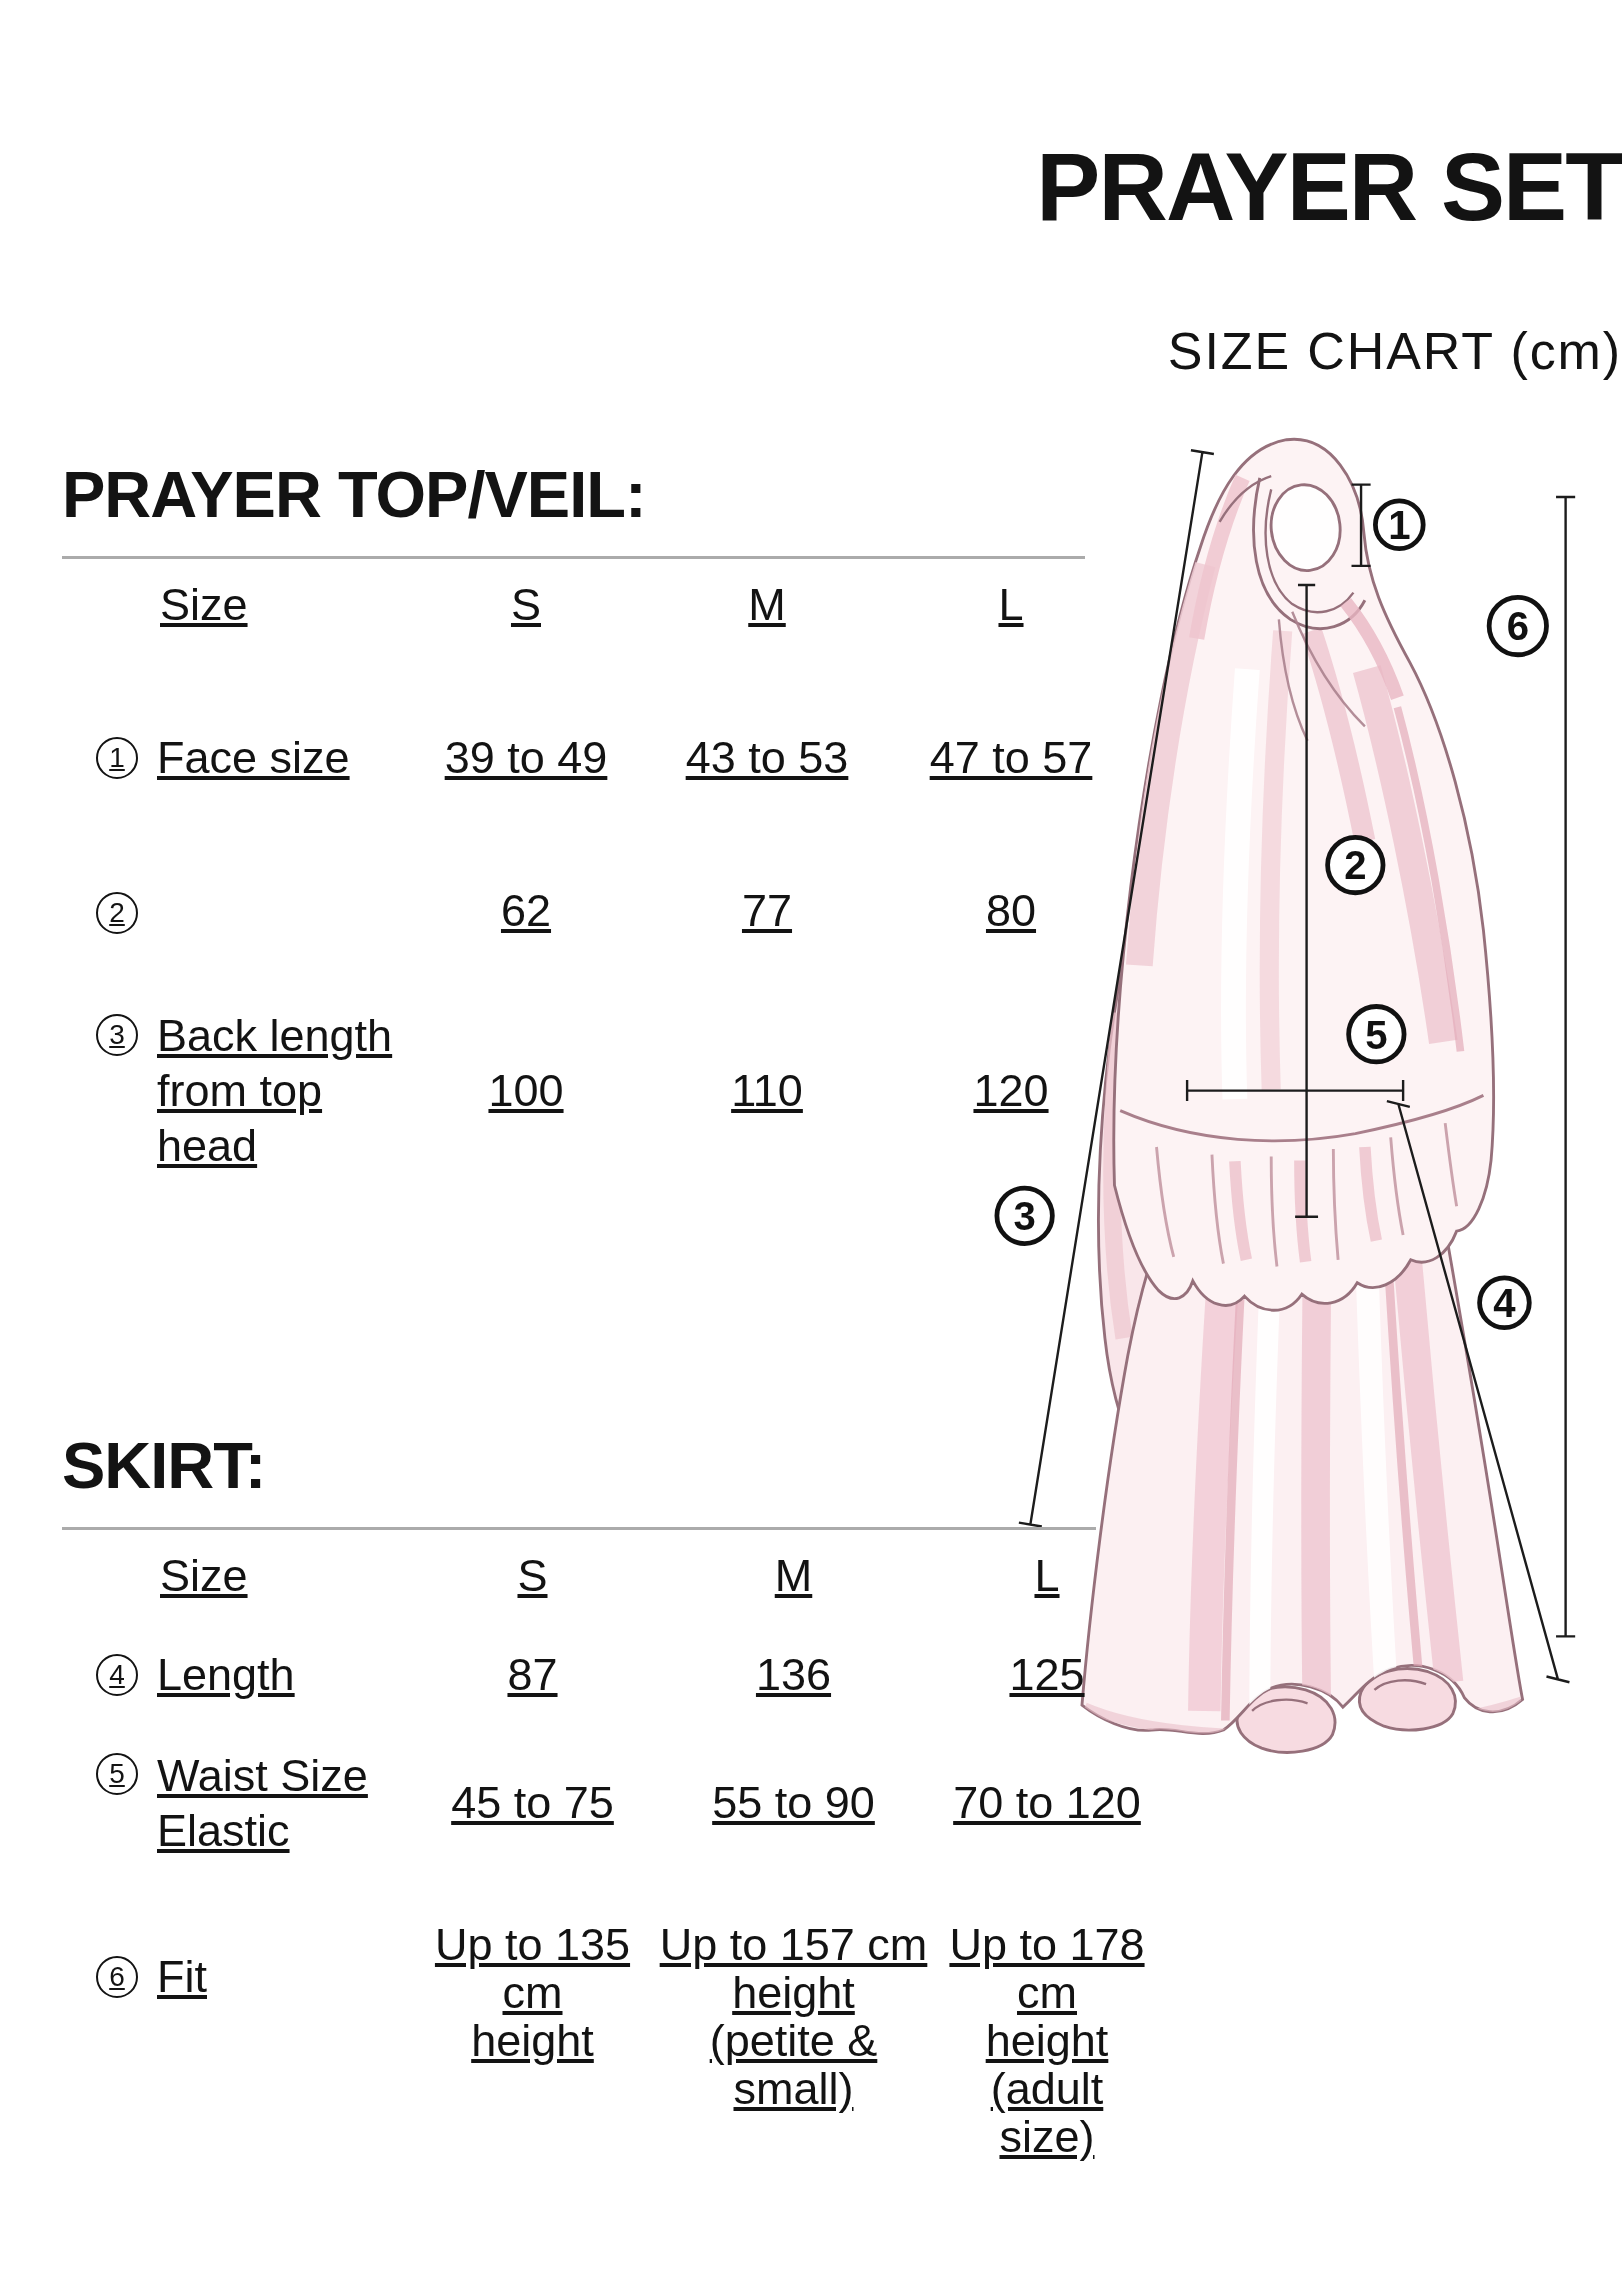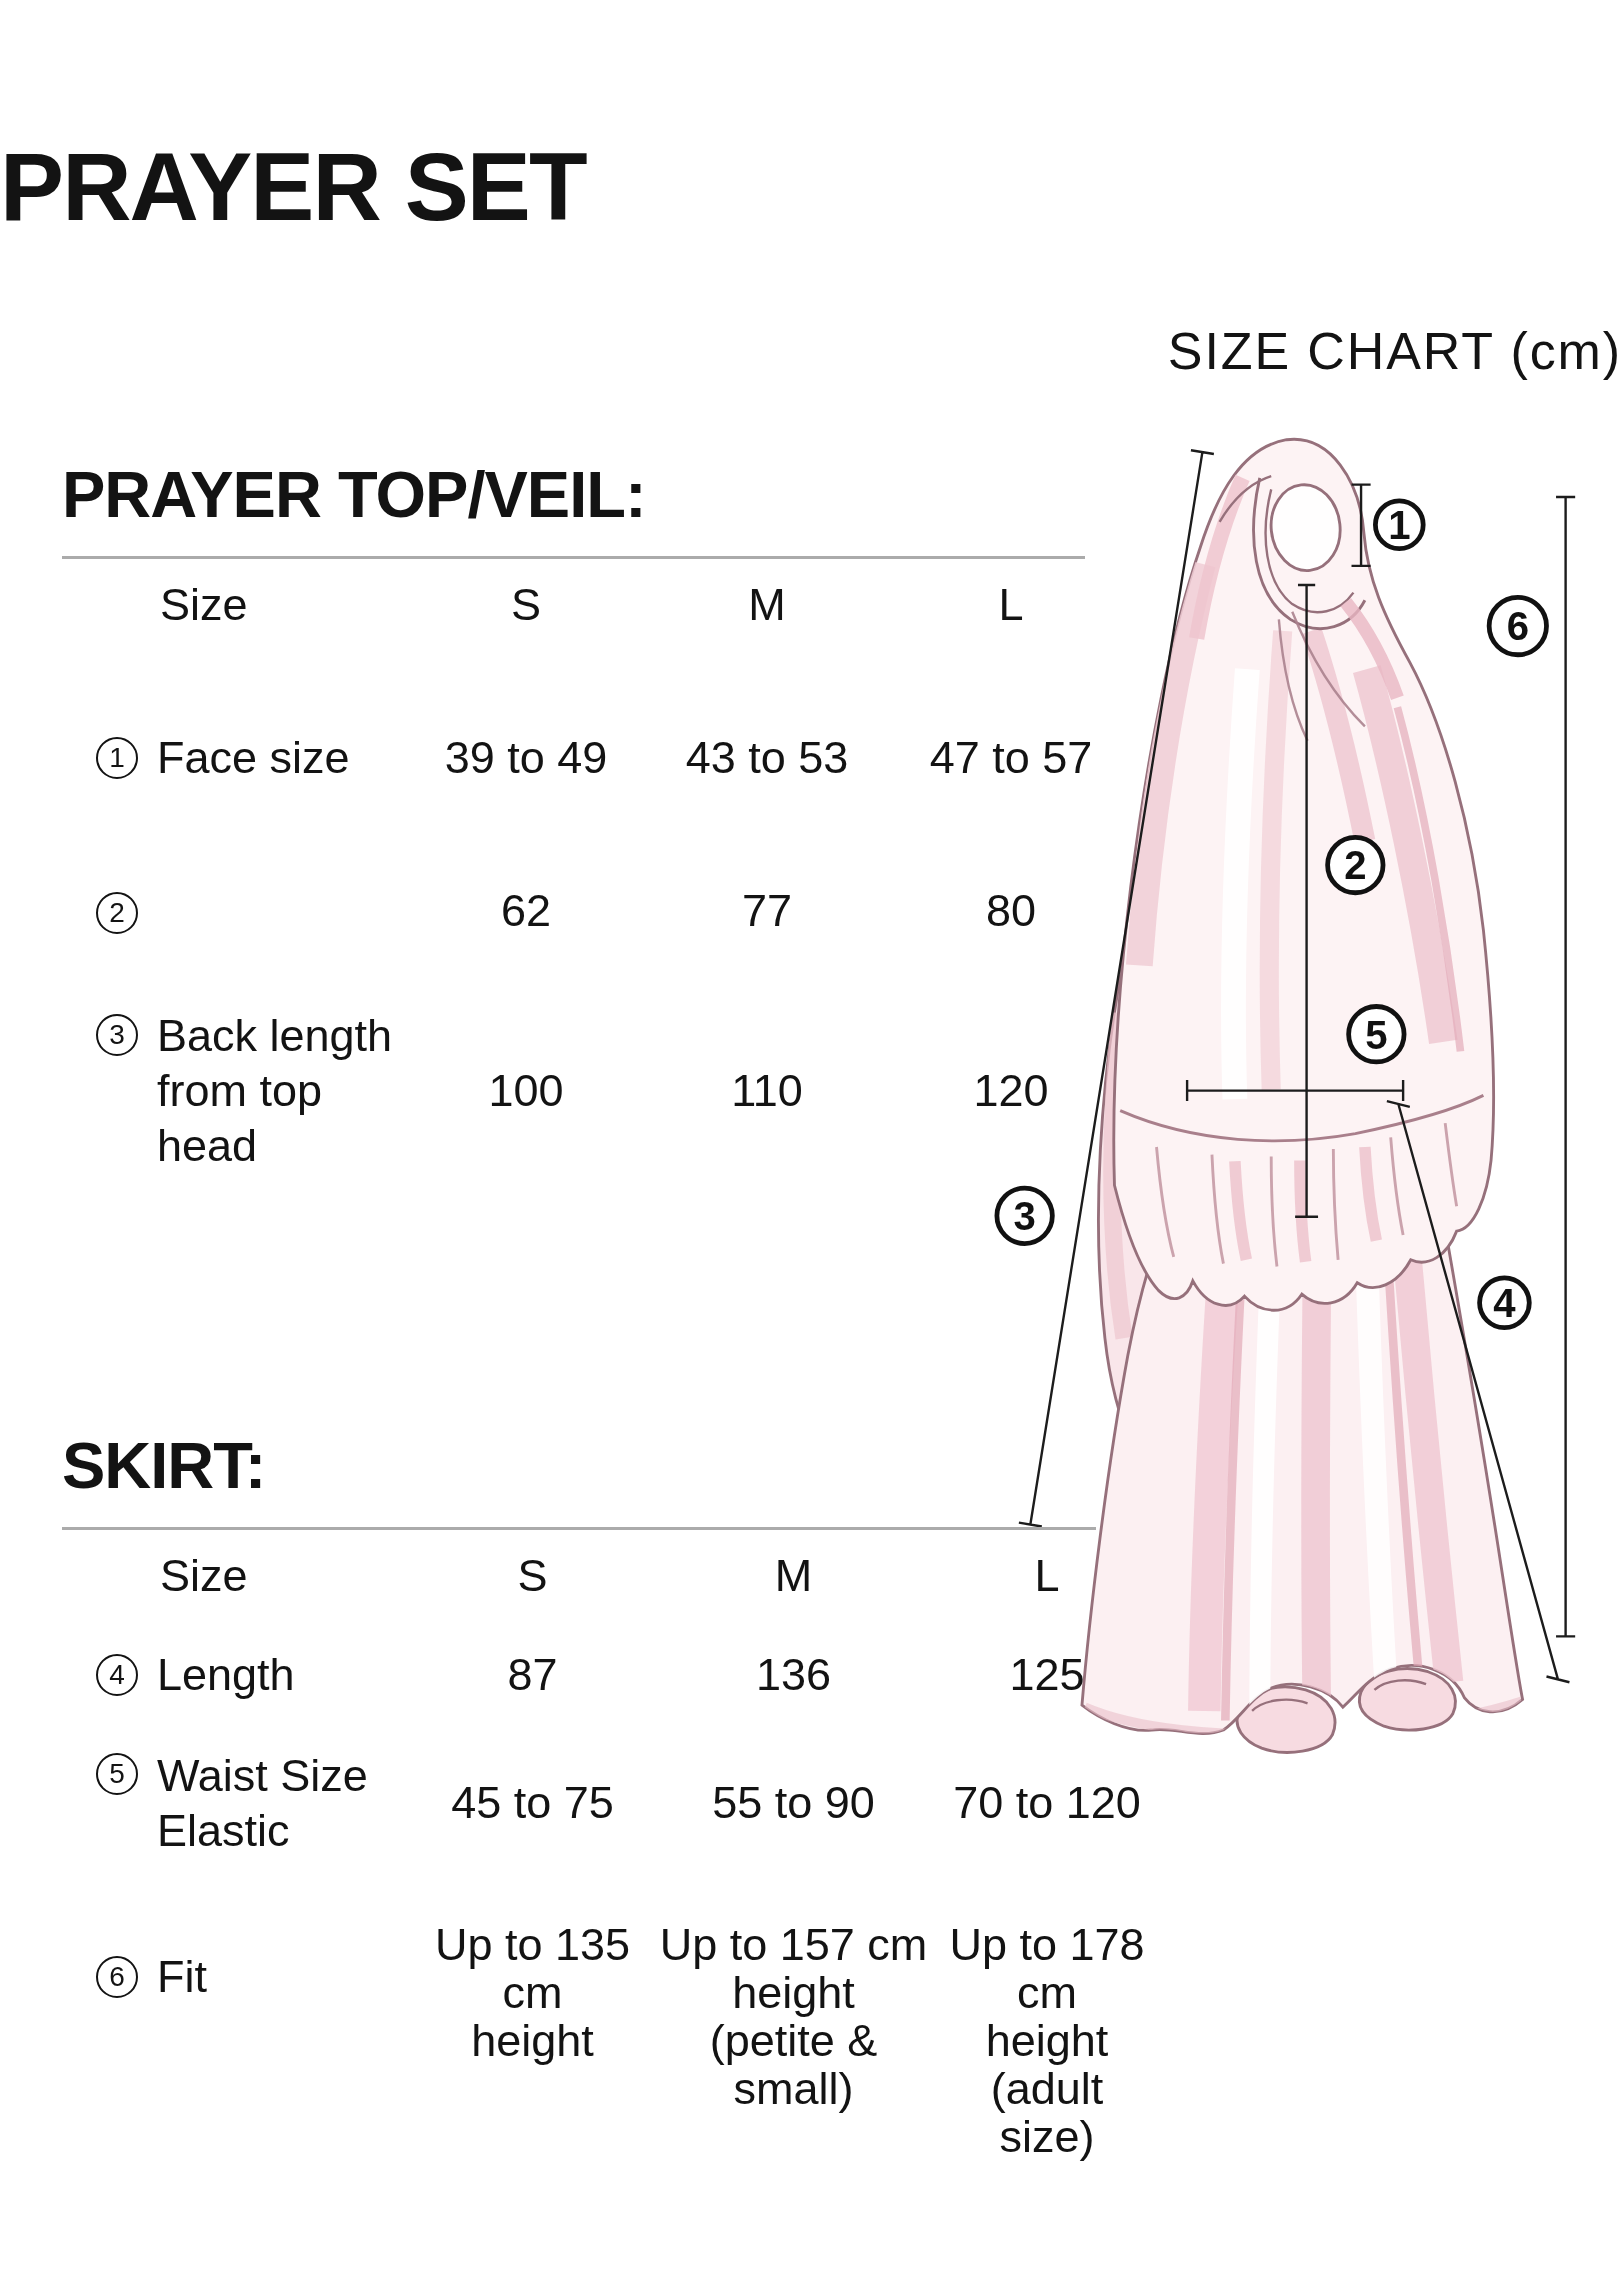--- a/index.html
+++ b/index.html
@@ -1,38 +1,38 @@
 <!DOCTYPE html>
 <html><head>
 <meta charset="utf-8">
 <style>
   html,body{margin:0;padding:0;background:#ffffff;}
   #page{
     position:relative;width:1622px;height:2294px;background:#ffffff;overflow:hidden;
     font-family:"Liberation Sans", sans-serif;color:#131313;
   }
   .page-title{
-    position:absolute;top:132px;left:0;width:100%;text-align:left;
+    position:absolute;top:132px;left:0;width:100%;text-align:right;
     font-size:96px;font-weight:700;letter-spacing:-1.9px;
   }
   .page-subtitle{
     position:absolute;top:321px;left:0;width:100%;text-align:right;
     font-size:52px;font-weight:400;letter-spacing:1.9px;
   }
   .section{position:absolute;left:62px;width:1063px;}
   #veil-section{top:449px;height:688px;}
   #skirt-section{top:1391px;height:765px;}
   .section-heading{
     position:absolute;left:0;font-size:65px;font-weight:700;letter-spacing:-1px;
     white-space:nowrap;
   }
   .divider{position:absolute;left:0;height:2.9px;background:#ababab;}
   .trow{
     position:absolute;left:0;display:grid;align-items:center;width:100%;
-    font-size:45px;line-height:55px;
+    font-size:45px;line-height:55px;text-decoration:underline;
   }
   .veil-grid{grid-template-columns:354px 220px 262px 226px;}
   .skirt-grid{grid-template-columns:354px 233px 289px 218px;}
   .cell-val{text-align:center;white-space:pre-line;}
   .cell-label{display:flex;align-items:center;gap:19px;padding-left:34px;}
   .cell-label.top{align-items:flex-start;}
   .cell-label.top .badge{margin-top:5.7px;}
   .size-head{padding-left:98px;}
   .label-txt{white-space:pre-line;}
   .badge{

